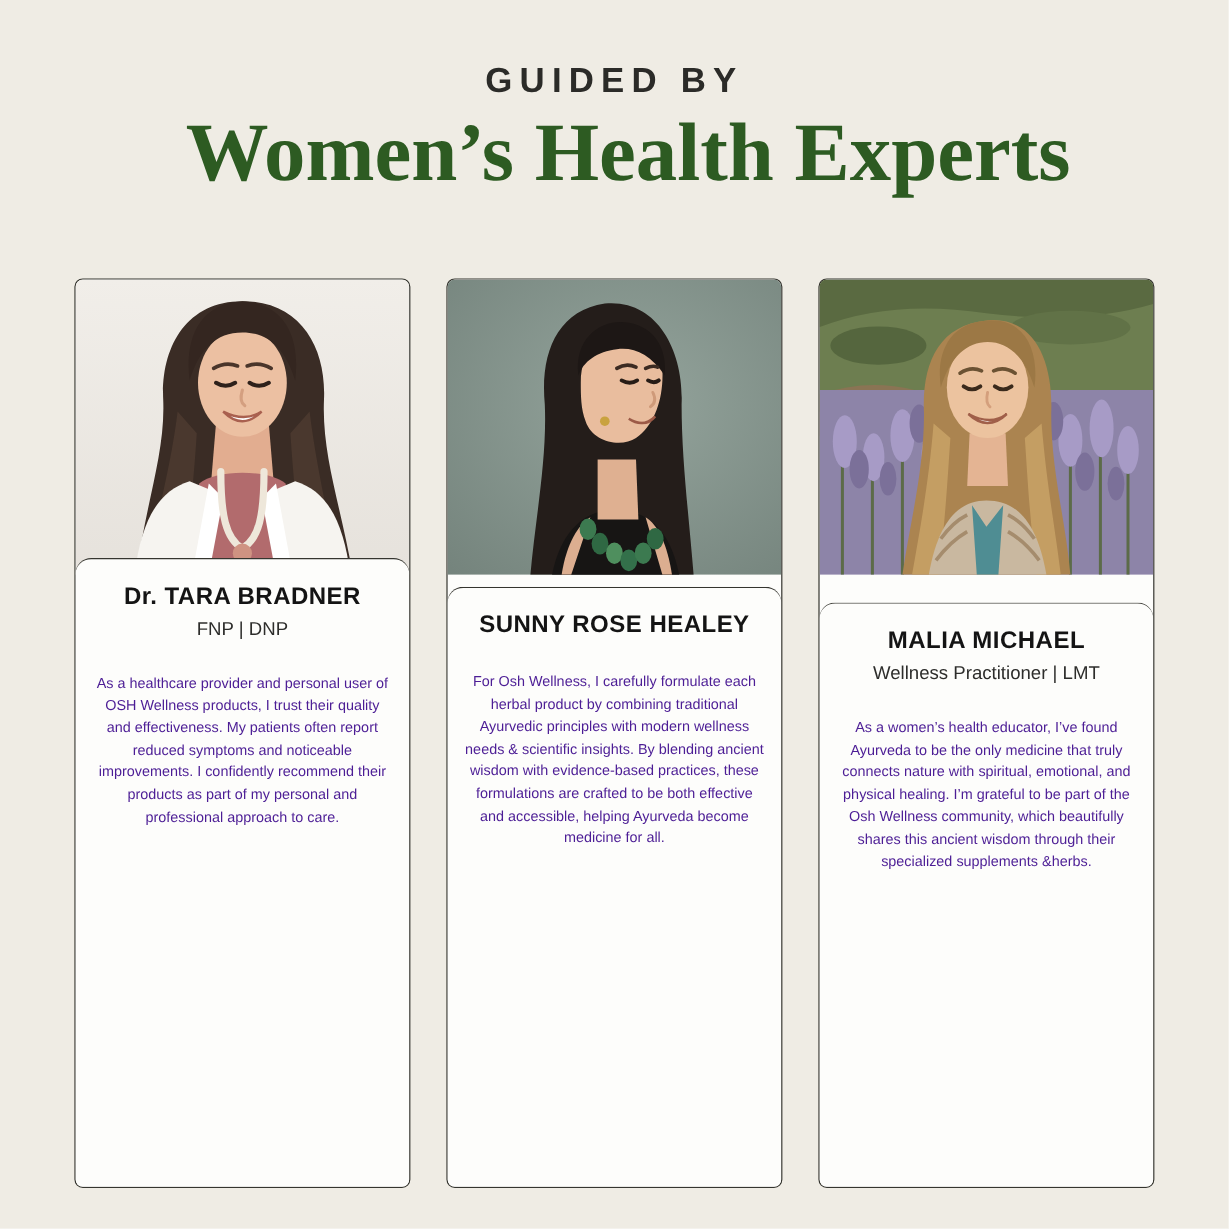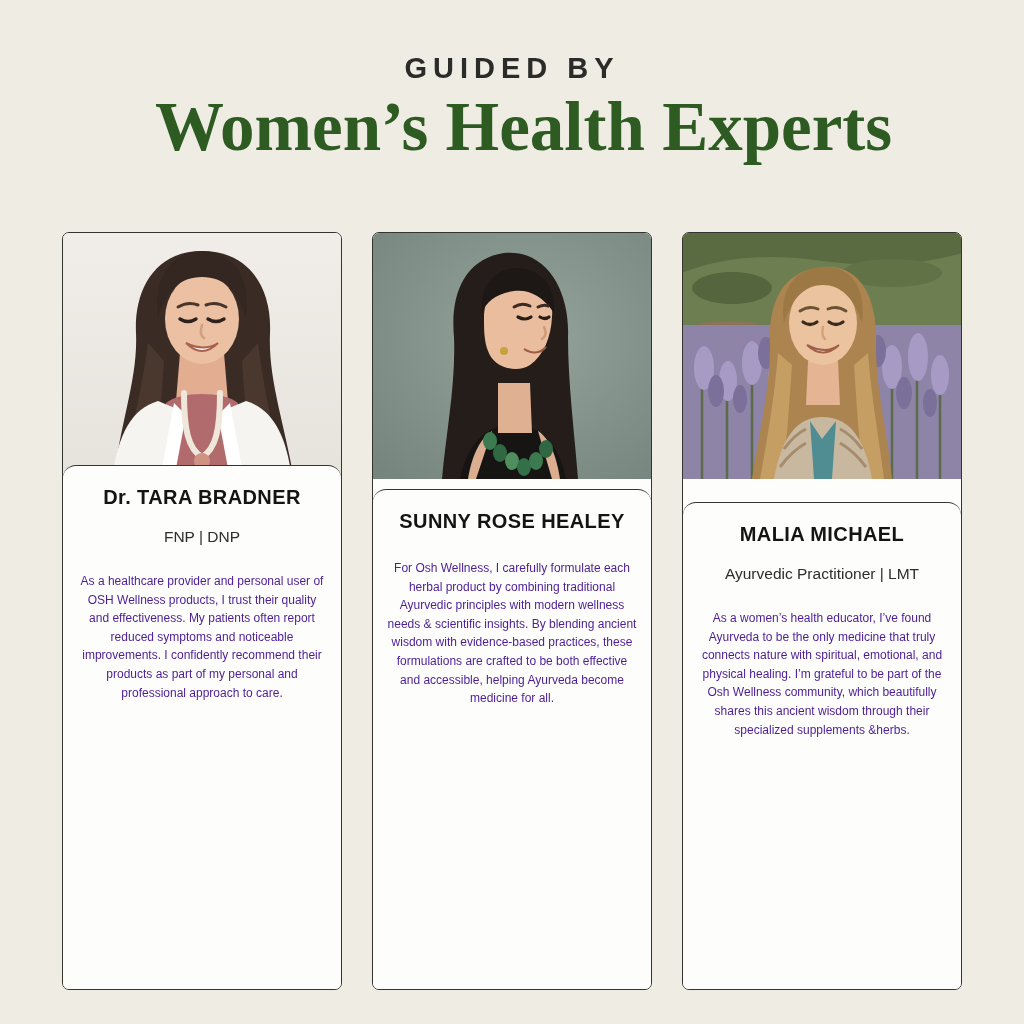--- a/index.html
+++ b/index.html
@@ -41,21 +41,21 @@
     background:#fdfdfb;
     border-top:1.5px solid #35352f;
     border-radius:13px 13px 0 0;
     padding:20px 10px 10px;
     text-align:center;
   }
   .expert-name{
     font-size:20px;font-weight:700;color:#141414;letter-spacing:0.4px;
   }
   .expert-cred{
-    margin-top:19px;font-size:15.5px;color:#2d2d2b;
+    margin-top:7px;font-size:15.5px;color:#2d2d2b;
   }
   .expert-quote{
     margin:26px 4px 0;
     font-size:12px;line-height:1.55;color:#4c1d95;
   }
 </style>
 </head>
 <body>
 
 <div class="stage" style="background: rgb(239, 236, 228);">
@@ -219,19 +219,19 @@
           <path d="M118 78 q9 -6 18 -2" stroke="#6b5233" stroke-width="3" fill="none" stroke-linecap="round"></path>
           <path d="M164 78 q-9 -6 -18 -2" stroke="#6b5233" stroke-width="3" fill="none" stroke-linecap="round"></path>
           <path d="M121 89 q7 5 14 0" stroke="#3a2a1c" stroke-width="3.2" fill="none" stroke-linecap="round"></path>
           <path d="M147 89 q7 5 14 0" stroke="#3a2a1c" stroke-width="3.2" fill="none" stroke-linecap="round"></path>
           <path d="M141 94 q-2 9 2 12" stroke="#d49f7c" stroke-width="2.4" fill="none" stroke-linecap="round"></path>
           <path d="M125 112 q16 15 32 0 q-13 10 -32 0 Z" fill="#ffffff" stroke="#a05f49" stroke-width="2"></path>
         </svg>
       </div>
       <div class="panel">
         <div class="expert-name">MALIA MICHAEL</div>
-        <div class="expert-cred">Ayurvedic Practitioner | LMT</div>
+        <div class="expert-cred">Wellness Practitioner | LMT</div>
         <div class="expert-quote">As a women’s health educator, I’ve found Ayurveda to be the only medicine that truly connects nature with spiritual, emotional, and physical healing. I’m grateful to be part of the Osh Wellness community, which beautifully shares this ancient wisdom through their specialized supplements &amp;herbs.</div>
       </div>
     </div>
 
   </div>
 </div>
 
 </body></html>

